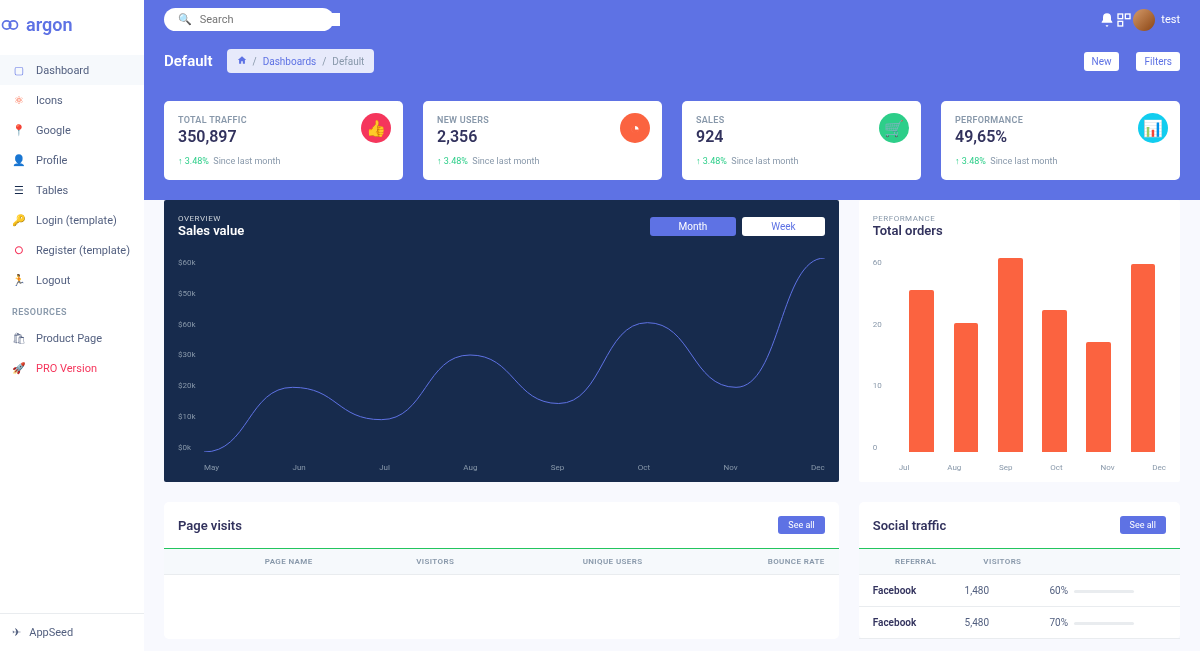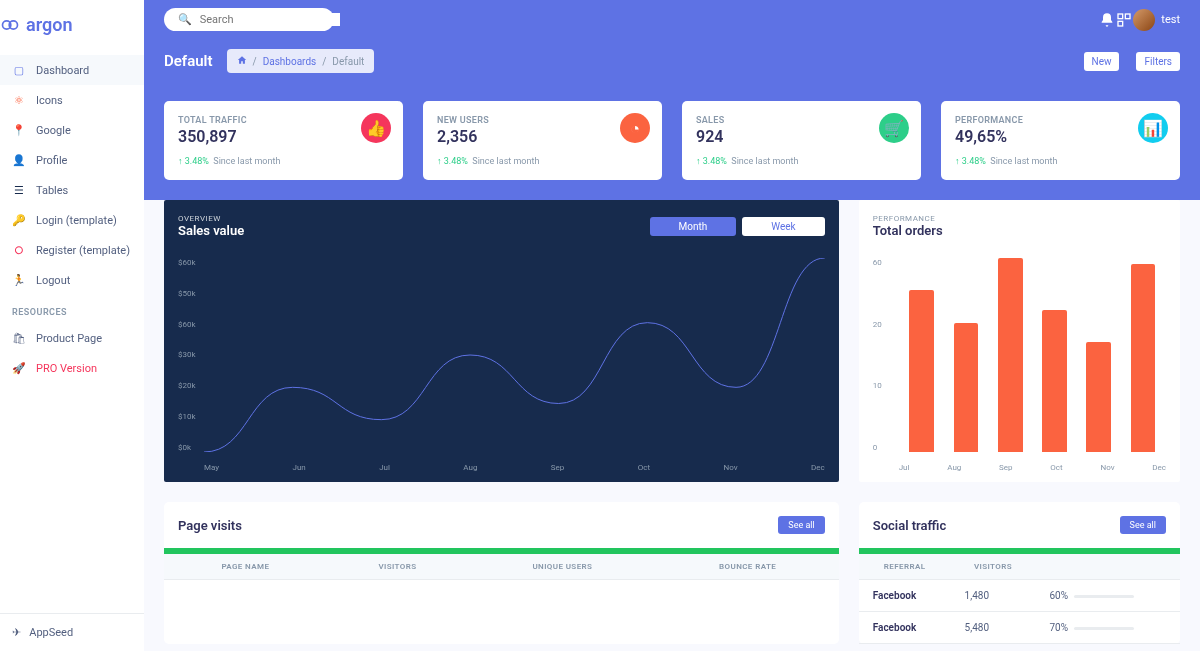--- a/index.html
+++ b/index.html
@@ -56,21 +56,21 @@
 .bars{display:flex;align-items:flex-end;height:100%;gap:8%;padding:0 4%}
 .bar{flex:1;background:#fb6340;border-radius:2px 2px 0 0}
 .tables{display:flex;gap:20px;padding:0 20px 20px;background:#f8f9fe}
 .tbl{background:#fff;border-radius:5px}
 .tbl.wide{flex:2.1}
 .tbl.narrow{flex:1}
 .tbl-hd{display:flex;align-items:center;padding:14px}
 .tbl-hd h3{font-size:13px;color:#32325d;font-weight:600}
 .btn-see{margin-left:auto;background:#5e72e4;color:#fff;border:none;border-radius:3px;padding:4px 10px;font-size:9px;cursor:pointer}
 table{width:100%;border-collapse:collapse;font-size:10px}
-th{text-align:center;padding:8px 14px;color:#8898aa;font-size:8px;font-weight:600;letter-spacing:.4px;background:#f6f9fc;border-top:6px solid #22c55e;border-bottom:1px solid #e9ecef}
+th{text-align:right;padding:8px 14px;color:#8898aa;font-size:8px;font-weight:600;letter-spacing:.4px;background:#f6f9fc;border-top:1px solid #22c55e;border-bottom:1px solid #e9ecef}
 td{padding:10px 14px;color:#525f7f;border-bottom:1px solid #e9ecef}
 td.bold{font-weight:600;color:#32325d}
 .pbar{display:inline-block;width:60px;height:3px;background:#e9ecef;border-radius:2px;vertical-align:middle;margin-left:6px;position:relative}
 .pfill{height:100%;border-radius:2px}
 </style>
 </head>
 <body>
 
 <aside class="sidebar">
   <div class="brand">

